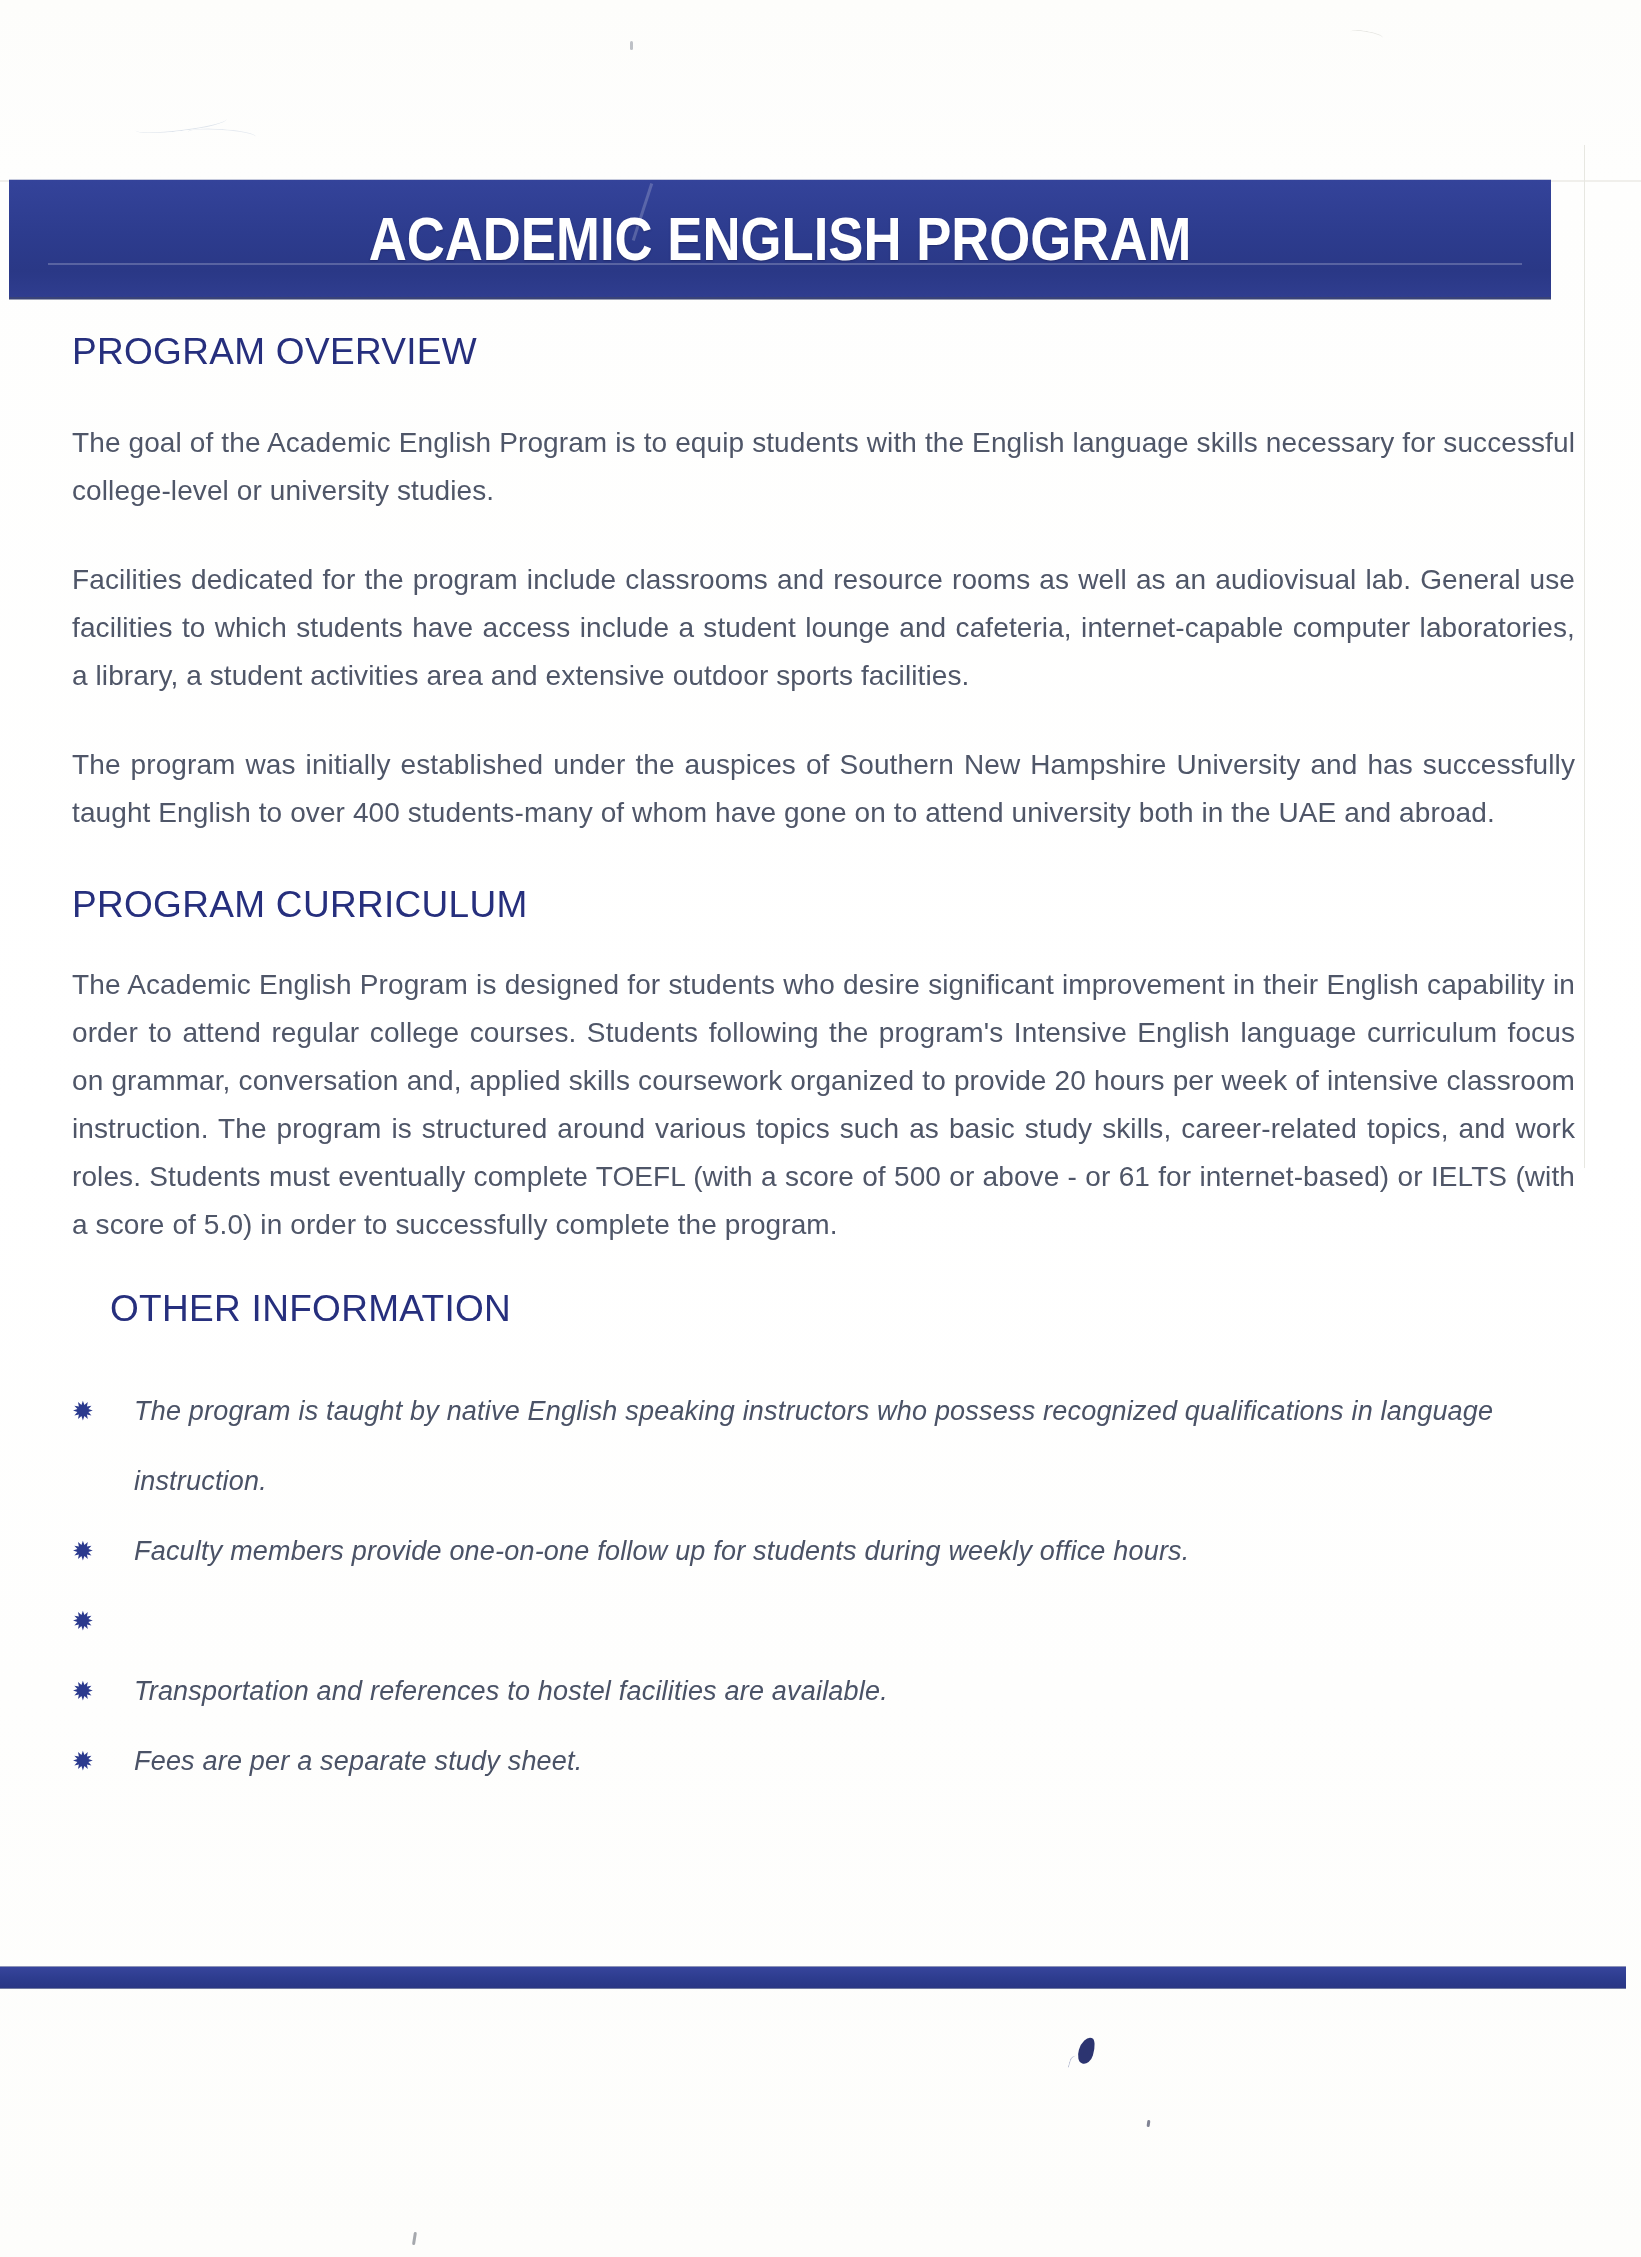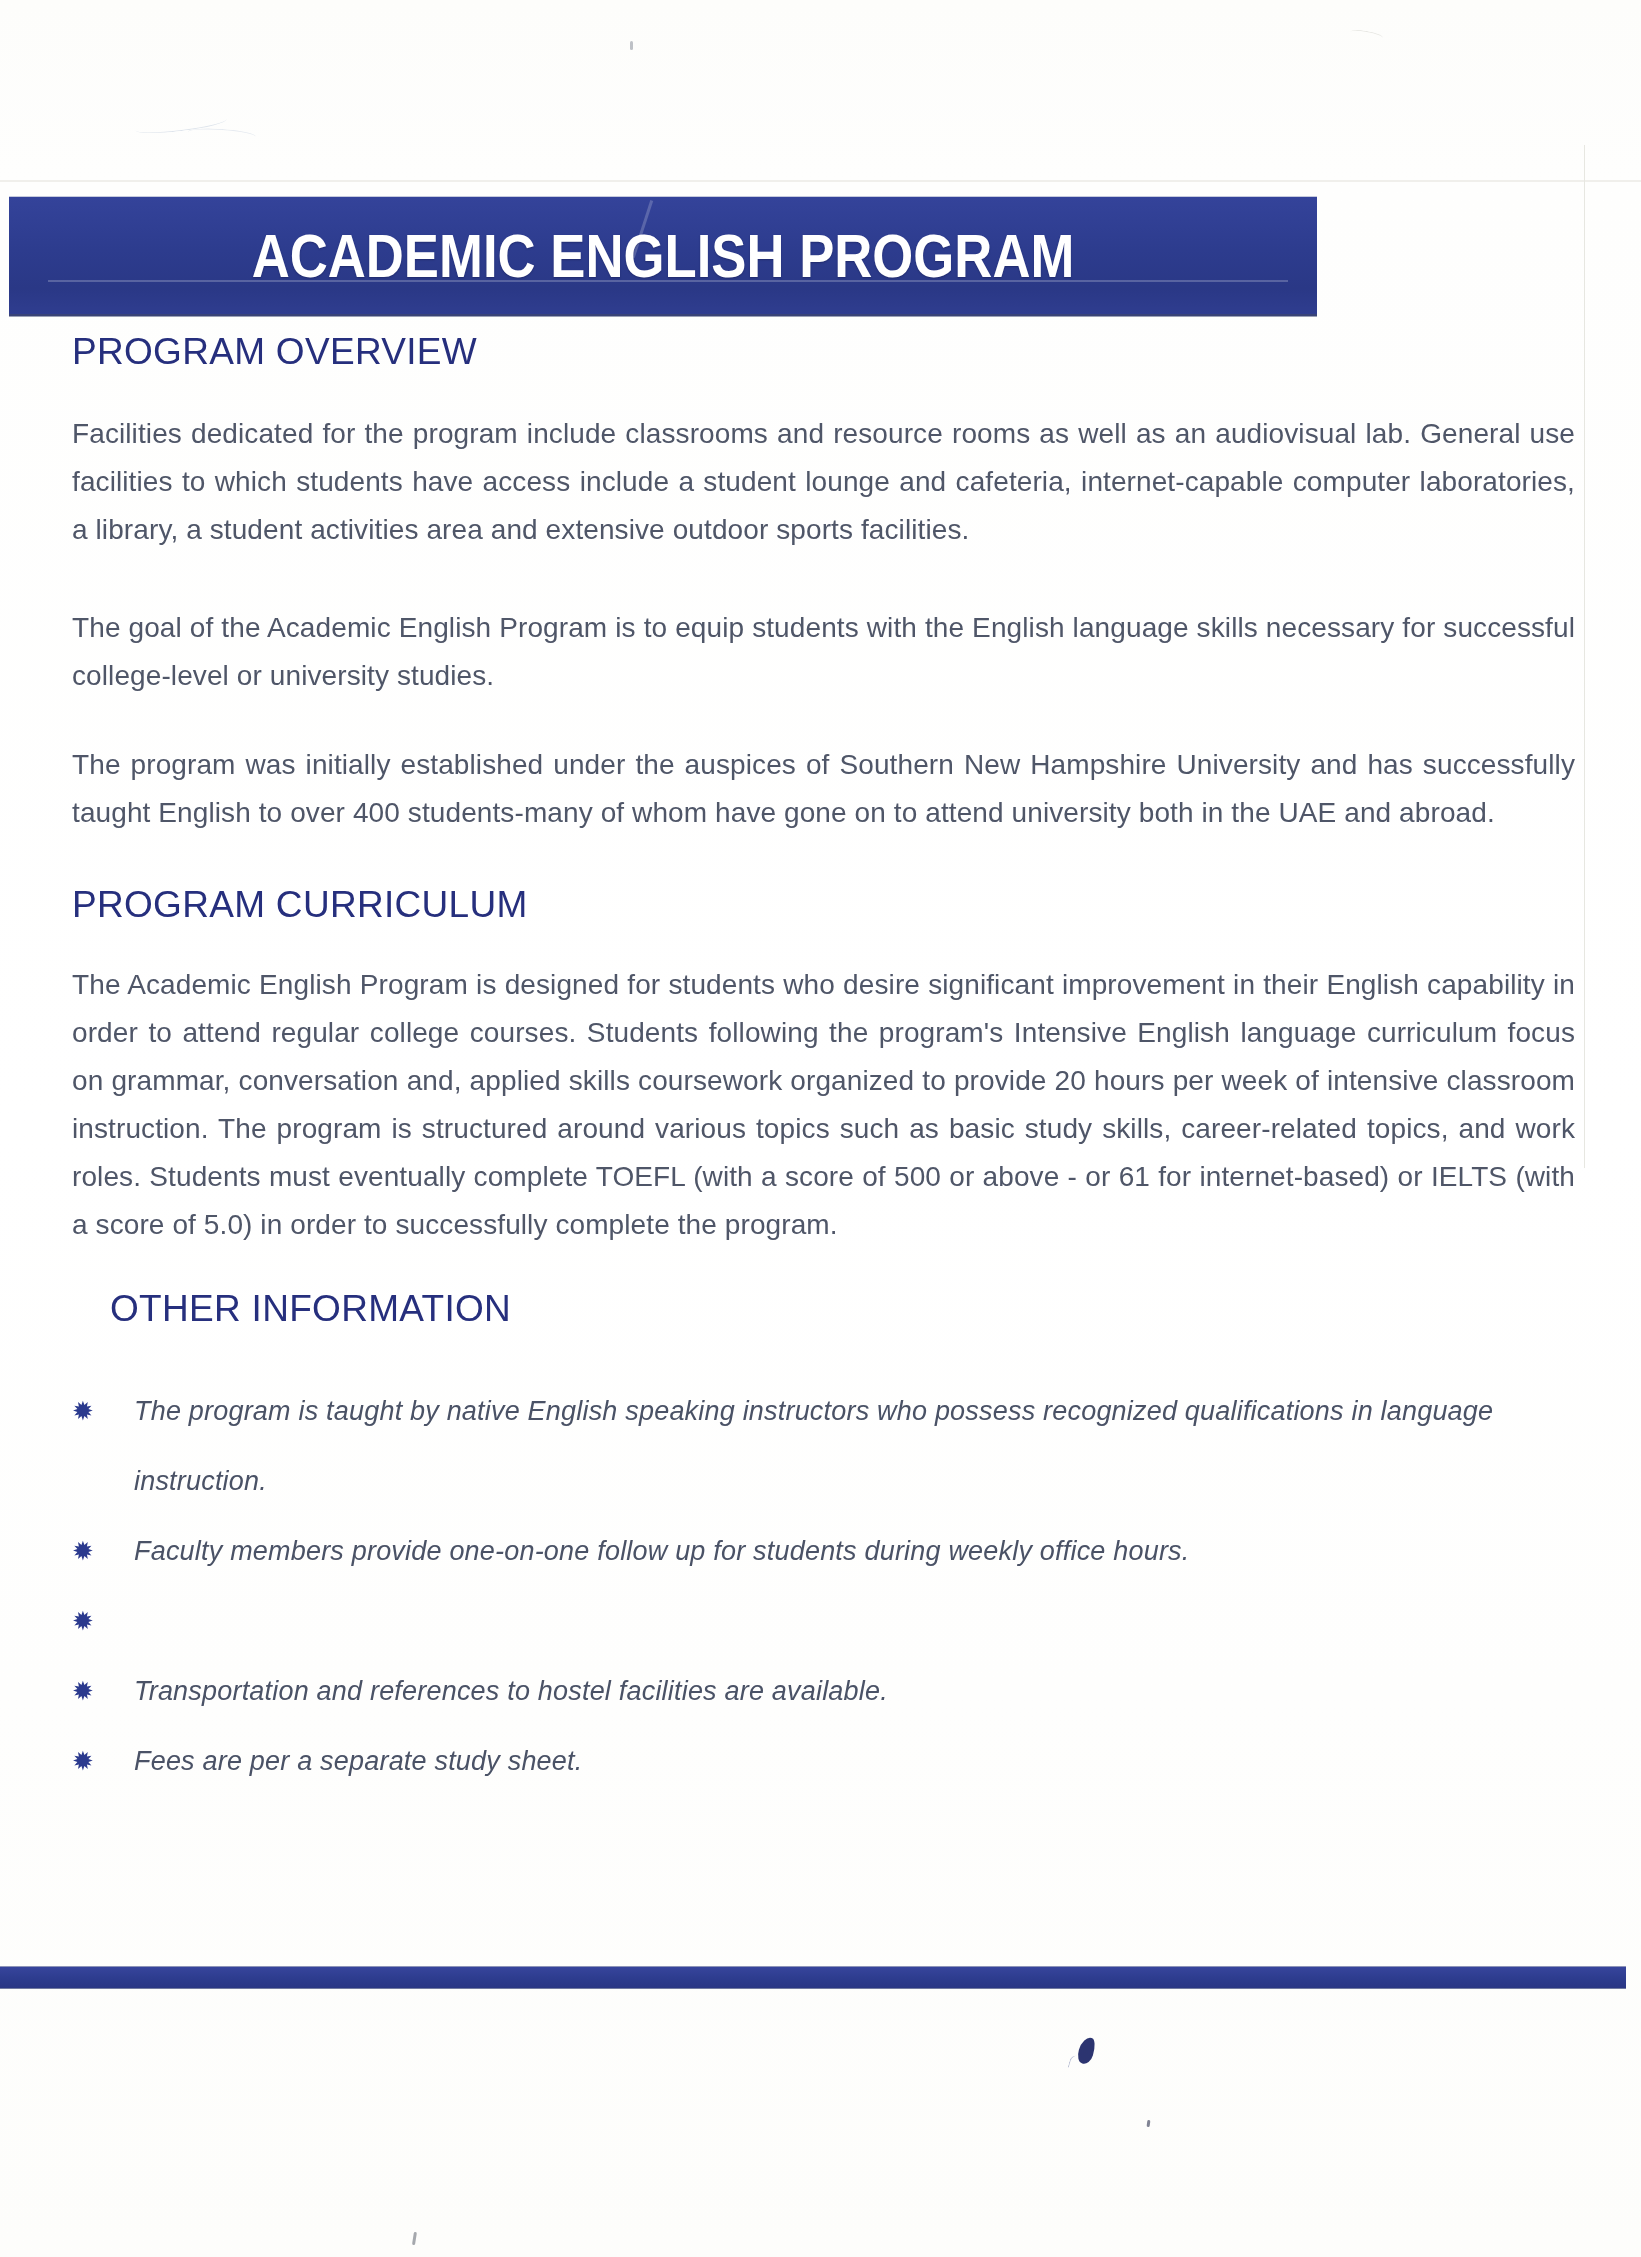--- a/index.html
+++ b/index.html
@@ -13,23 +13,23 @@
     height: 2257px;
     margin: 0 auto;
     background: linear-gradient(180deg, #fdfdfb 0%, #fefefd 8%, #ffffff 50%, #fdfdfb 100%);
     overflow: hidden;
     font-family: "Liberation Sans", "DejaVu Sans", sans-serif;
   }
 
   
   .banner {
     position: absolute;
-    top: 196px;
+    top: 179px;
     left: 8.7px;
-    width: 1308px;
+    width: 1542px;
     height: 117px;
     background: linear-gradient(180deg, #34439a 0%, #2d3c8e 45%, #2a3886 78%, #2f3d8f 100%);
     border-top: 1.9px solid #c6cadd;
     border-bottom: 2.9px solid #394377;
     box-shadow: 0 1px 0 #9aa0b5;
   }
   .banner-title {
     position: absolute;
     top: 0;
     left: 0;
@@ -203,23 +203,23 @@
   <div class="banner">
     <div class="banner-scratch"></div>
     <div class="banner-title">ACADEMIC ENGLISH PROGRAM</div>
     <div class="banner-streak"></div>
   </div>
 
   <div class="content">
 
     <h2 class="section-heading overview-heading">PROGRAM OVERVIEW</h2>
 
+    <p class="body-para first-para">The goal of the Academic English Program is to equip students with the English language skills necessary for successful college-level or university studies.</p>
+
     <p class="body-para">Facilities dedicated for the program include classrooms and resource rooms as well as an audiovisual lab. General use facilities to which students have access include a student lounge and cafeteria, internet-capable computer laboratories, a library, a student activities area and extensive outdoor sports facilities.</p>
-
-    <p class="body-para first-para">The goal of the Academic English Program is to equip students with the English language skills necessary for successful college-level or university studies.</p>
 
     <p class="body-para">The program was initially established under the auspices of Southern New Hampshire University and has successfully taught English to over 400 students-many of whom have gone on to attend university both in the UAE and abroad.</p>
 
     <h2 class="section-heading curriculum-heading">PROGRAM CURRICULUM</h2>
 
     <p class="body-para curriculum-para">The Academic English Program is designed for students who desire significant improvement in their English capability in order to attend regular college courses. Students following the program's Intensive English language curriculum focus on grammar, conversation and, applied skills coursework organized to provide 20 hours per week of intensive classroom instruction. The program is structured around various topics such as basic study skills, career-related topics, and work roles. Students must eventually complete TOEFL (with a score of 500 or above - or 61 for internet-based) or IELTS (with a score of 5.0) in order to successfully complete the program.</p>
 
     <h2 class="section-heading other-heading">OTHER INFORMATION</h2>
 
     <ul class="bullet-list">

